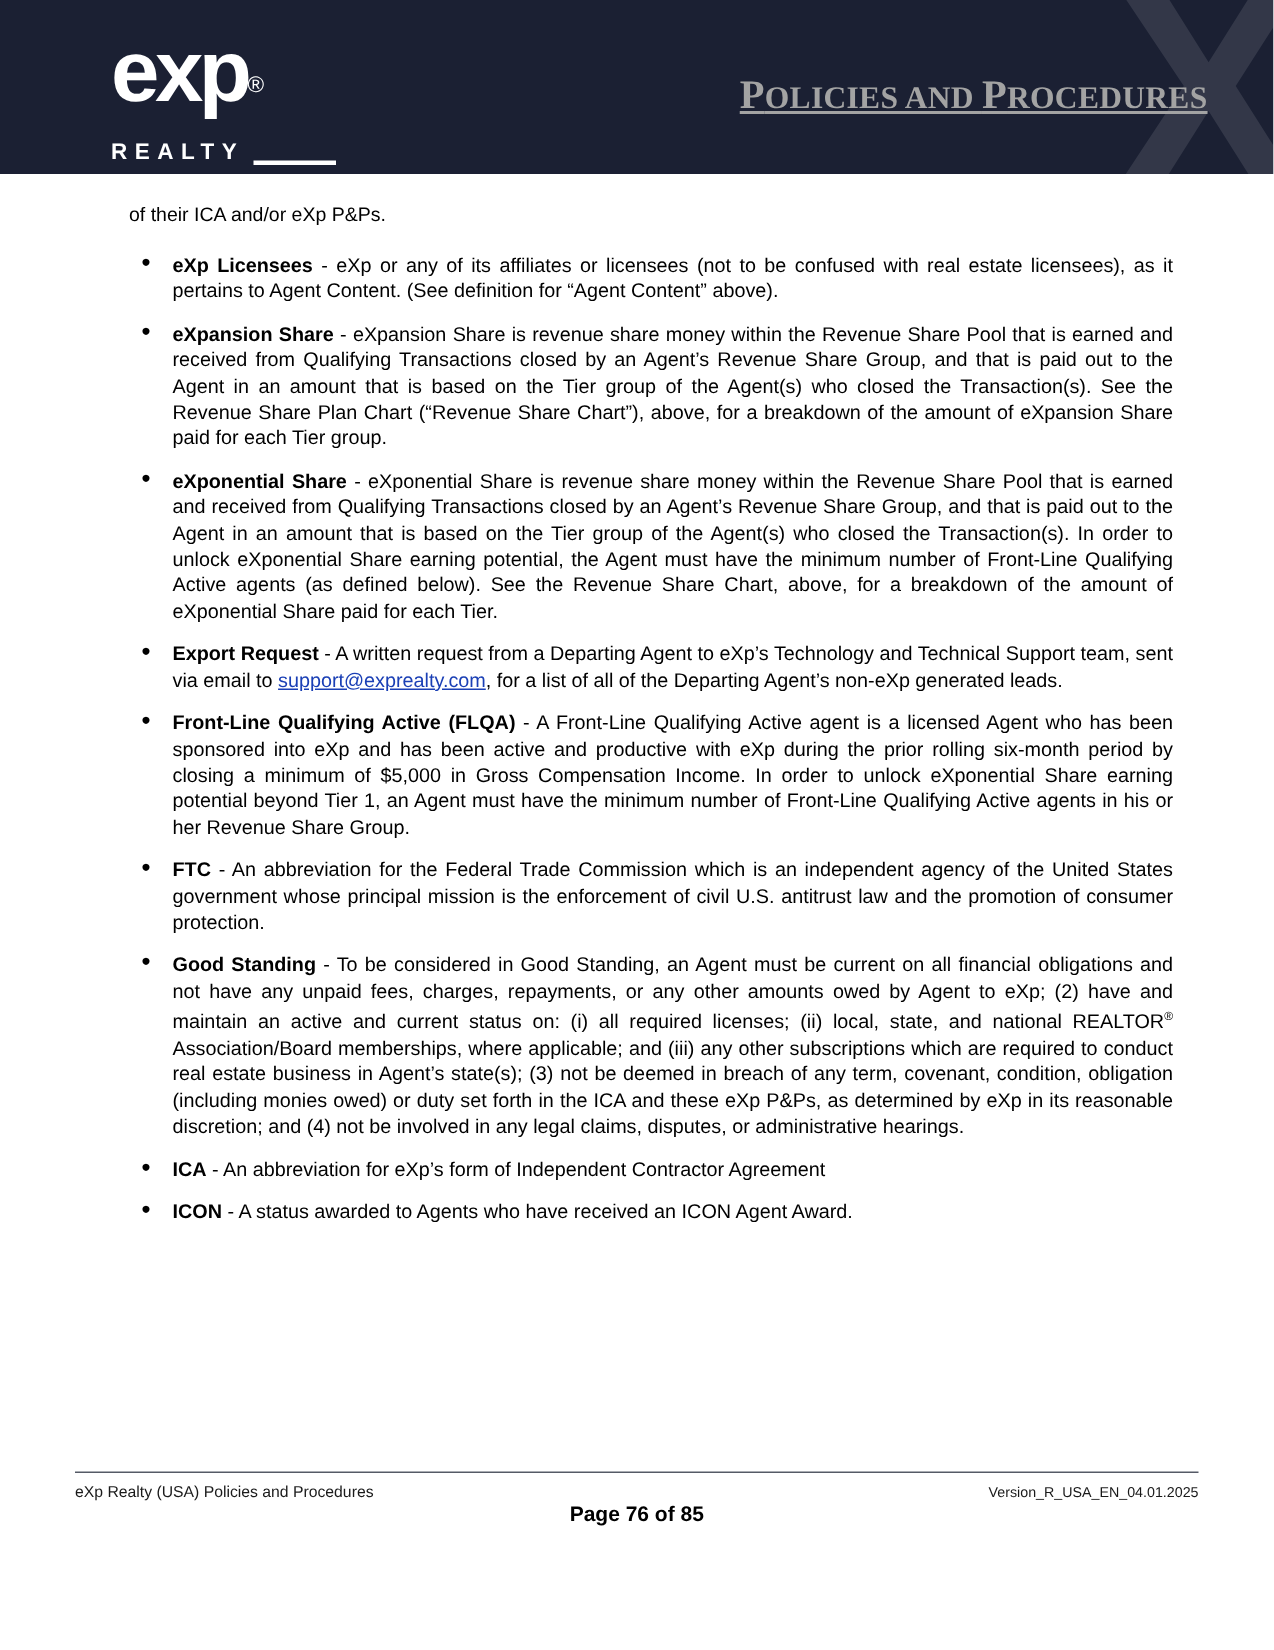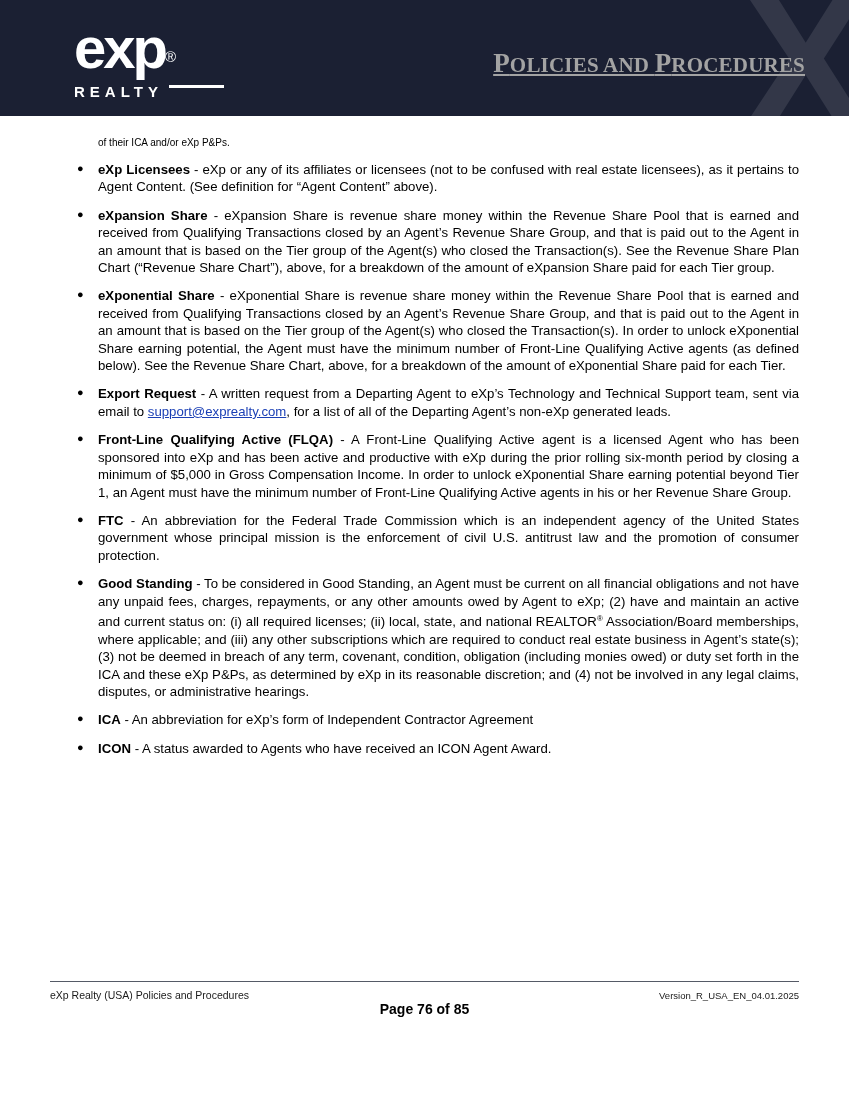--- a/index.html
+++ b/index.html
@@ -51,22 +51,22 @@
     line-height: 52px;
     margin-top: 12px;
   }
   .logo .reg {
     font-size: 15px;
     vertical-align: super;
     font-weight: 400;
   }
   .logo .realty-row {
     display: flex;
-    align-items: flex-start;
-    margin-top: 0;
+    align-items: flex-end;
+    margin-top: 10px;
     width: 150px;
   }
   .logo .realty-text {
     font-family: "Liberation Sans", sans-serif;
     font-weight: 700;
     font-size: 15px;
     color: #ffffff;
     letter-spacing: 5px;
   }
   .logo .realty-bar {
@@ -93,28 +93,28 @@
 
   
   .page-body {
     padding: 18px 50px 0 50px;
     position: relative;
     height: 905px;
     box-sizing: border-box;
   }
   .lead-line {
     font-family: "Liberation Sans", sans-serif;
-    font-size: 10px;
+    font-size: 13px;
     line-height: 17px;
     text-align: justify;
-    margin: 0 0 10px 48px;
+    margin: 0 0 10px 36px;
   }
   ul.defs {
     list-style: none;
-    margin: 0;
+    margin: 17px;
     padding: 0;
   }
   ul.defs > li {
     position: relative;
     padding-left: 48px;
     margin-bottom: 11px;
     font-size: 13.2px;
     line-height: 17.4px;
     text-align: justify;
     font-family: "Liberation Sans", sans-serif;

